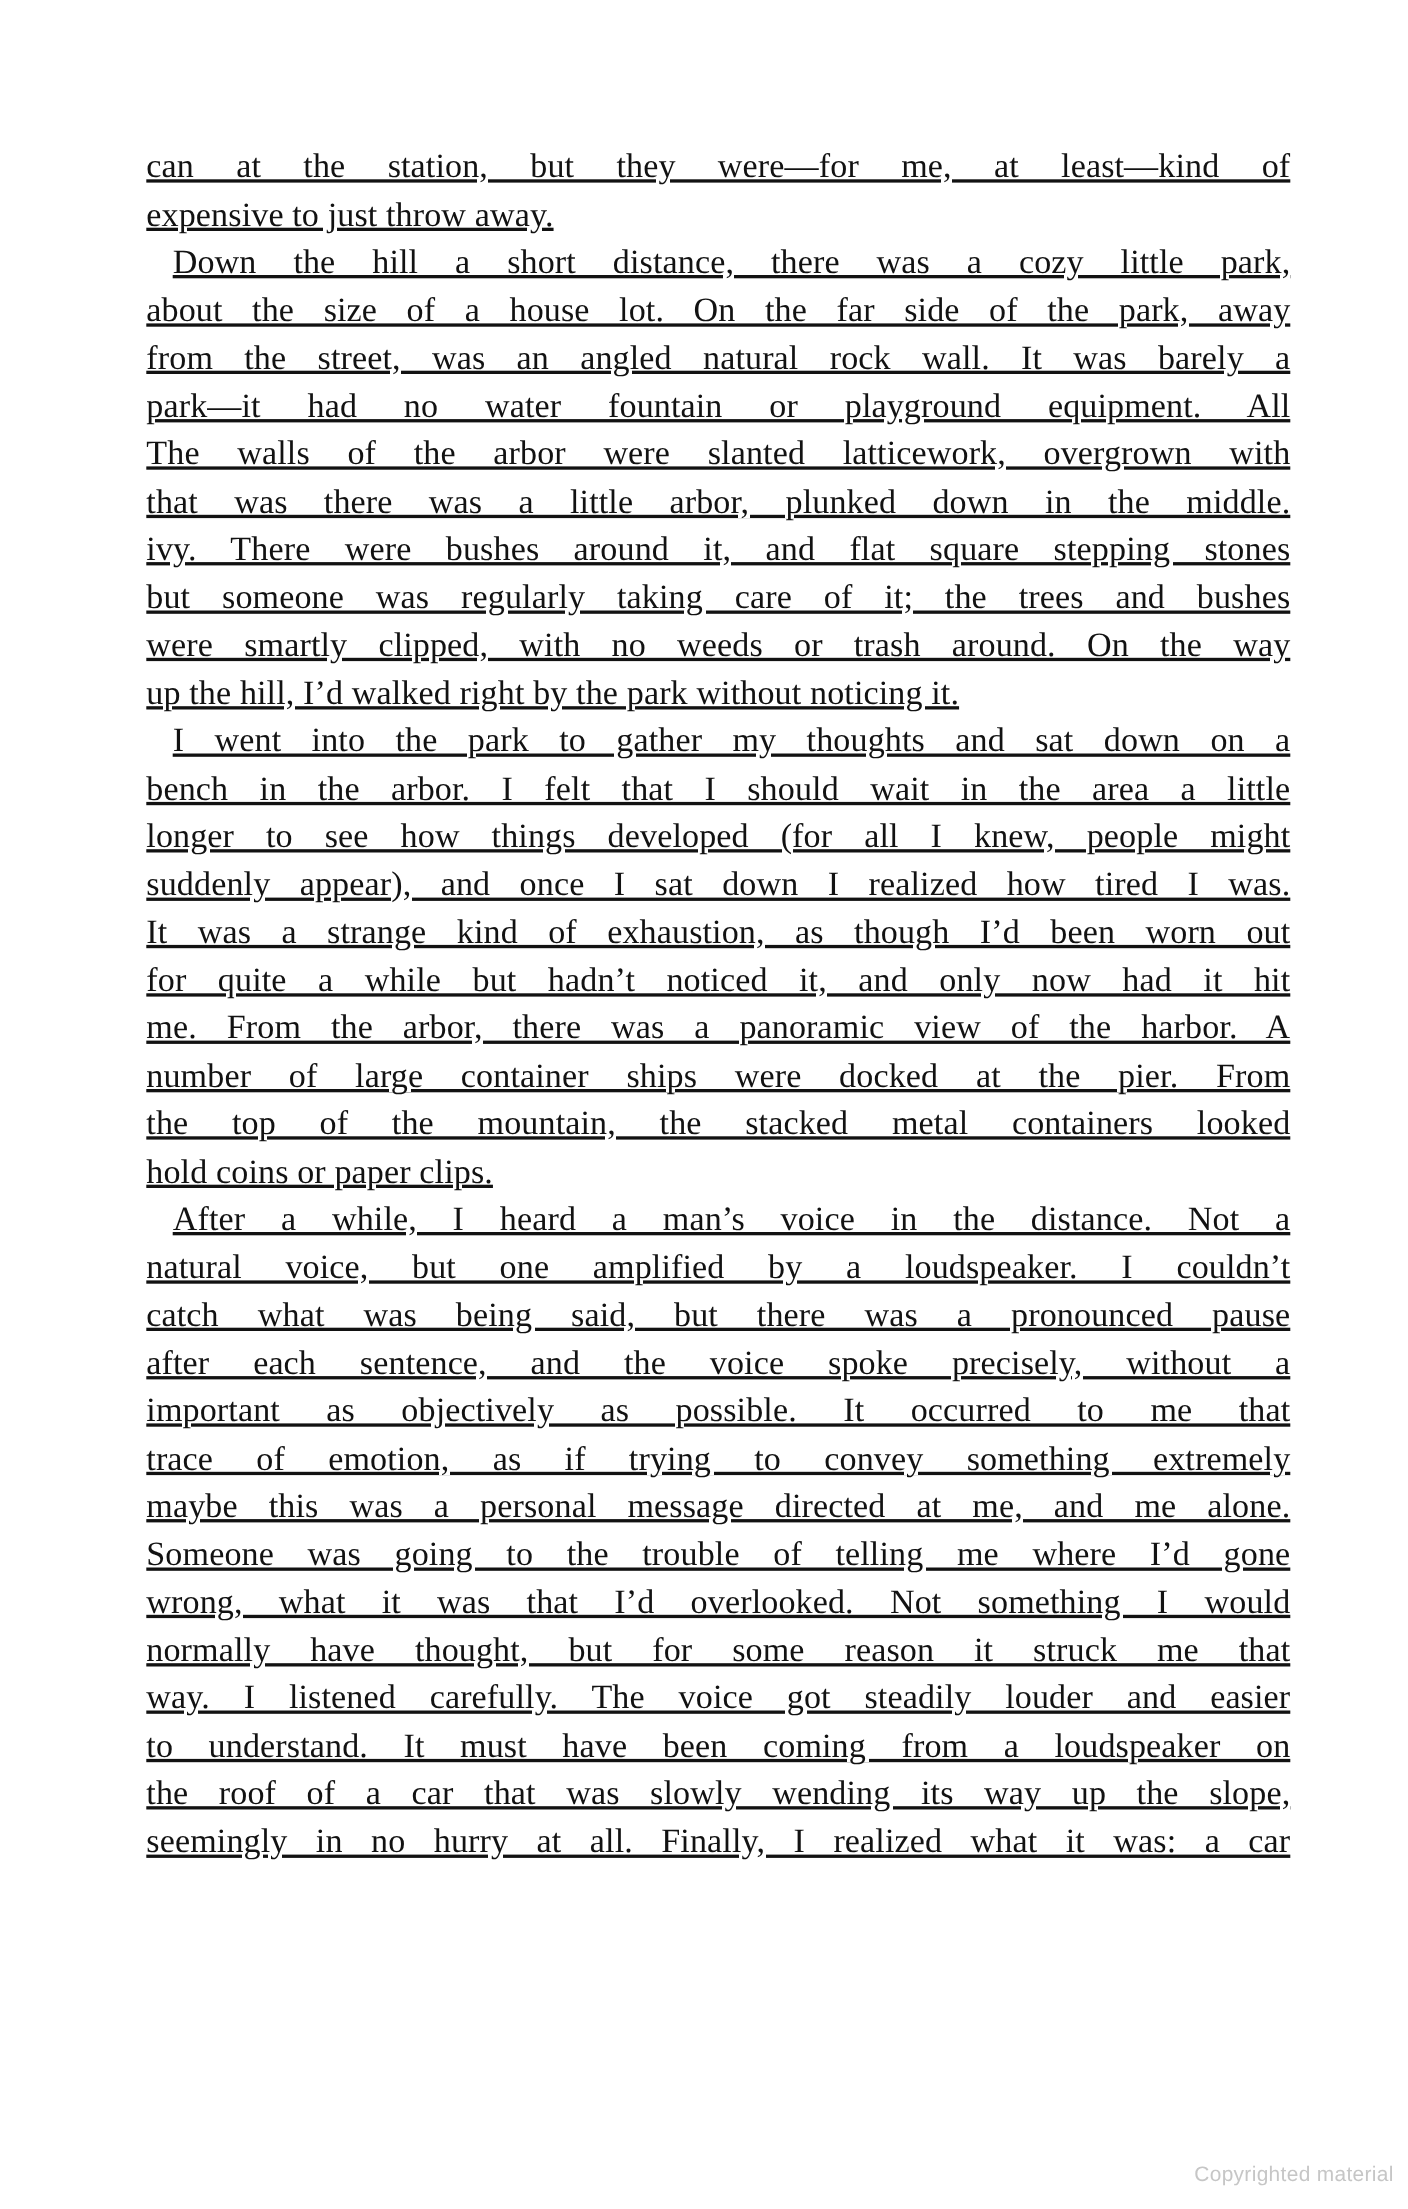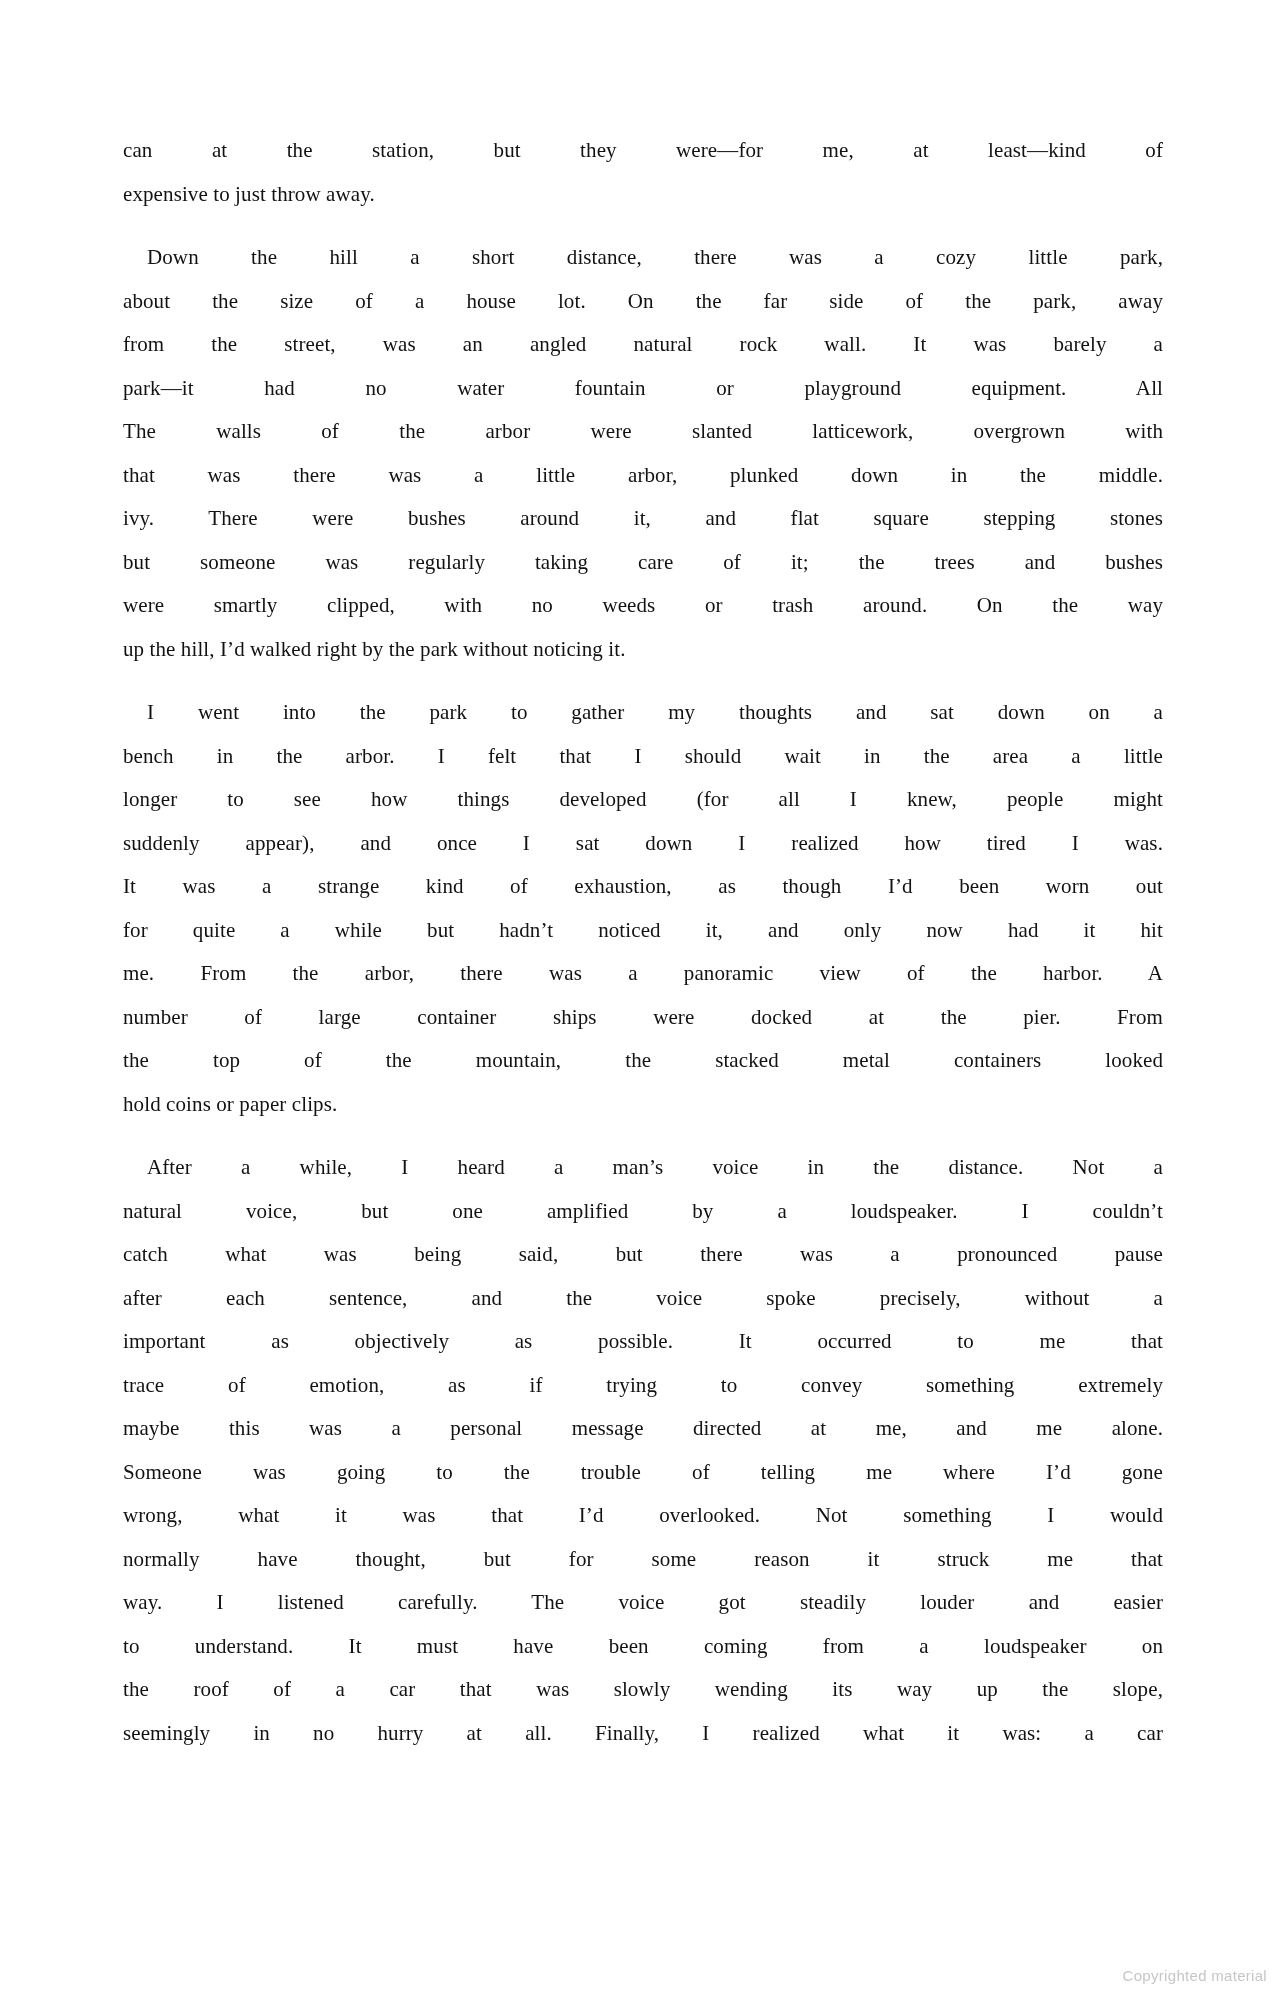--- a/index.html
+++ b/index.html
@@ -14,50 +14,50 @@
     overflow: hidden;
     font-family: "Liberation Serif", serif;
   }
   .page {
     position: absolute;
     inset: 0;
     background: #ffffff;
   }
   .text-block {
     position: absolute;
-    left: 123px;
+    left: 133px;
     top: 129px;
     width: 1040px;
     color: #121212;
-    font-size: 21px;
+    font-size: 31px;
     line-height: 43.5px;
     letter-spacing: 0.1px;
+    text-decoration: underline;
   }
   .para {
     margin: 0;
     padding: 0;
   }
   .line {
     text-align: justify;
     text-align-last: justify;
     white-space: normal;
   }
   .line.last {
     text-align-last: left;
   }
   .line.indent {
     text-indent: 24px;
-    margin-top: 20px;
   }
   .watermark {
     position: absolute;
     top: 1967px;
     right: 13px;
     font-family: "Liberation Sans", sans-serif;
-    font-size: 15px;
+    font-size: 19px;
     letter-spacing: 0.3px;
     color: #c6c6c6;
   }
 </style>
 </head>
 <body style="background: rgb(255, 255, 255);">
 
 <div class="page">
   <div class="text-block" style="color: rgb(18, 18, 18);">
       <div class="para">

